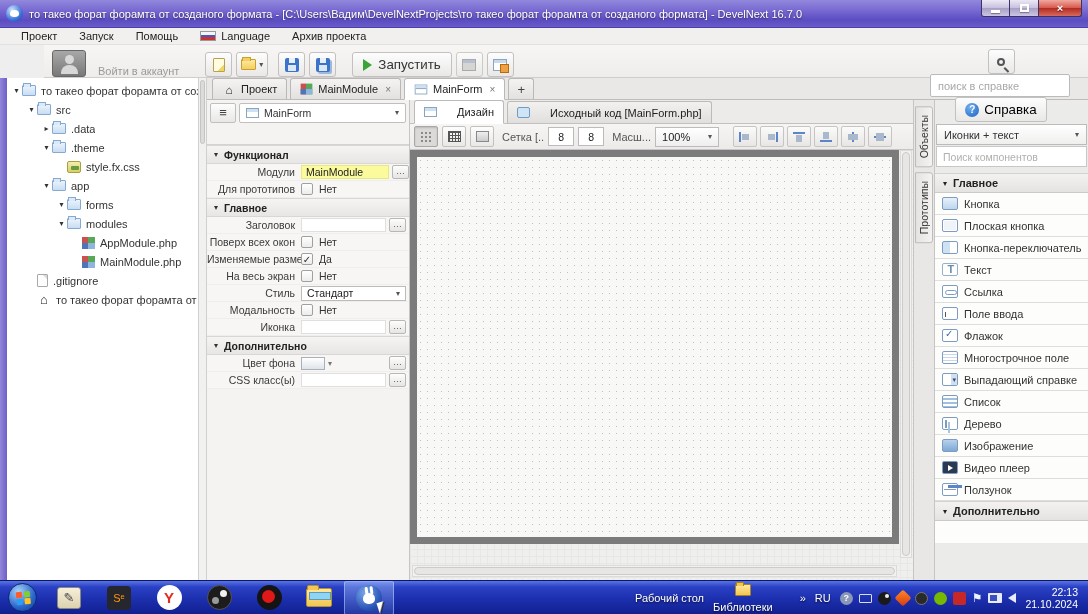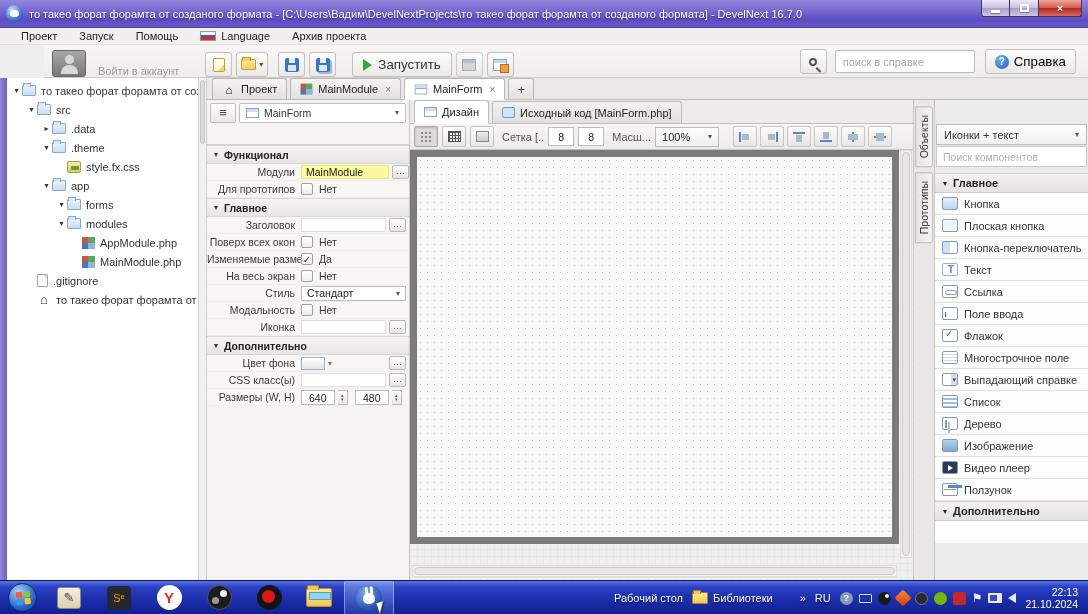--- a/index.html
+++ b/index.html
@@ -44,21 +44,21 @@
   .ic-save::before { content:""; position:absolute; left:4px; top:0; width:6px; height:5px; background:#e8f0fa; }
   .ic-save::after { content:""; position:absolute; left:3px; top:7px; width:8px; height:6px; background:#dce8f6; }
   .ic-saveall { box-shadow:2px 2px 0 #9cb8dc; }
   .ic-play { width:0; height:0; border-left:9px solid #39a539; border-top:6px solid transparent; border-bottom:6px solid transparent; margin-right:6px; }
   .ic-window { width:14px; height:12px; background:#cfcfcf; border:1px solid #999; }
   .ic-window::before { content:""; display:block; height:3px; background:#aab4c8; }
   .ic-formadd { width:14px; height:12px; background:#fff; border:1px solid #8aa5c0; position:relative; }
   .ic-formadd::before { content:""; display:block; height:3px; background:#c8d9ec; }
   .ic-formadd::after { content:""; position:absolute; right:-3px; bottom:-3px; width:7px; height:7px; background:#f0a040; border:1px solid #b86a10; }
   .run-label { color:#333; }
-  .toolbar-right { position:absolute; right:8px; top:4px; display:flex; align-items:center; }
+  .toolbar-right { position:absolute; right:8px; top:4px; display:flex; align-items:center;flex-direction:column; }
   .ic-magnifier { width:8px; height:8px; border:2px solid #555; border-radius:50%; position:relative; }
   .ic-magnifier::after { content:""; position:absolute; left:6px; top:7px; width:6px; height:2px; background:#555; transform:rotate(45deg); transform-origin:0 0; }
   .search-input { width:140px; height:23px; border:1px solid #bbb; border-radius:2px; padding:0 7px; font-size:11px; color:#333; background:#fff; margin:0 10px 0 4px; font-family:inherit; }
   .search-input::placeholder { color:#a8a8a8; }
   .ic-question { width:14px; height:14px; border-radius:50%; background:radial-gradient(circle at 35% 30%,#6db0f0,#1f62c0); color:#fff; font-size:10px; font-weight:bold; display:flex; align-items:center; justify-content:center; margin-right:5px; }
 
   
   .main { height:502px; display:flex; background:#f0efee; }
   .win-edge { width:7px; background:linear-gradient(90deg,#9387d8,#6c5ec8); }
 
@@ -120,21 +120,21 @@
   .pswatch { width:24px; height:13px; border:1px solid #a8b0bc; background:linear-gradient(180deg,#ffffff,#dfe4ea); }
   .pswarrow { font-size:8px; color:#777; }
   .pspacer { flex:1; }
   .pnum { width:42px; height:15px; border:1px solid #bcbbba; background:#fff; text-align:center; line-height:14px; color:#222; }
   .pspin { width:13px; height:15px; border:1px solid #bcbbba; border-left:none; background:linear-gradient(180deg,#fdfdfd,#e8e7e6); display:flex; flex-direction:column; align-items:center; justify-content:center; font-size:5px; line-height:4px; color:#555; margin-right:4px; }
   .insp-rest { flex:1; background:#f4f3f2; }
 
   
   .editor { width:503px; display:flex; flex-direction:column; background:#efefee; }
   .design-tabs { height:24px; background:#ecebea; border-bottom:1px solid #c2c1c0; display:flex; align-items:flex-end; padding-left:4px; }
-  .dtab { height:22px; display:flex; align-items:center; gap:5px; padding:0 9px; border:1px solid #bcbbba; border-bottom:none; border-radius:3px 3px 0 0; background:linear-gradient(180deg,#f2f1f0,#e0dfde); margin-right:3px; color:#222; }
+  .dtab { height:22px; display:flex; align-items:center; gap:20px; padding:0 9px; border:1px solid #bcbbba; border-bottom:none; border-radius:3px 3px 0 0; background:linear-gradient(180deg,#f2f1f0,#e0dfde); margin-right:3px; color:#222; }
   .dtab.active { background:#fff; height:24px; margin-bottom:-1px; border-bottom:1px solid #fff; }
   .dti-form { width:13px; height:10px; background:#fff; border:1px solid #8aa5c0; }
   .dti-form::before { content:""; display:block; height:3px; background:#cfe0f2; }
   .dti-php { width:13px; height:11px; background:#cfe4f4; border:1px solid #6f9cc4; border-radius:2px; }
   .design-toolbar { height:26px; background:linear-gradient(180deg,#f6f5f4,#ecebea); border-bottom:1px solid #c6c5c4; display:flex; align-items:center; padding:0 4px; gap:4px; }
   .gbtn { width:24px; height:21px; border:1px solid #c2c1c0; border-radius:2px; background:linear-gradient(180deg,#fdfdfd,#e9e8e7); display:flex; align-items:center; justify-content:center; }
   .gbtn.pressed { background:#dbdad9; border-color:#a8a7a6; box-shadow:inset 0 1px 2px rgba(0,0,0,.15); }
   .gi { width:13px; height:11px; }
   .gi-grid-dots { background-image:radial-gradient(#8a8a8a 1px,transparent 1px); background-size:4px 4px; }
   .gi-grid-lines { background-image:linear-gradient(#555 1px,transparent 1px),linear-gradient(90deg,#555 1px,transparent 1px); background-size:3px 3px; border:1px solid #555; }
@@ -213,21 +213,21 @@
   .ticon-record::after { content:""; position:absolute; left:5px; top:5px; width:13px; height:13px; background:#e01818; border-radius:50%; }
   .ticon-explorer { width:26px; height:19px; background:linear-gradient(180deg,#ffe9a0,#f2c650); border:1px solid #b8922a; border-radius:2px; position:relative; }
   .ticon-explorer::before { content:""; position:absolute; left:0; top:-4px; width:10px; height:4px; background:#f2c650; border:1px solid #b8922a; border-bottom:none; border-radius:2px 2px 0 0; }
   .ticon-explorer::after { content:""; position:absolute; left:2px; top:3px; width:20px; height:6px; background:#8fd4f0; border:1px solid #5a9cc0; }
   .ticon-develnext { width:26px; height:26px; border-radius:50%; background:radial-gradient(circle at 35% 30%,#7aa8e8,#2a55b8 65%,#17357e); position:relative; }
   .ticon-develnext::before { content:""; position:absolute; left:7px; top:8px; width:12px; height:11px; background:#fff; border-radius:50% 50% 45% 45%; }
   .ticon-develnext::after { content:""; position:absolute; left:9px; top:2px; width:3px; height:8px; background:#fff; border-radius:2px; box-shadow:5px 0 0 #fff; transform:rotate(-8deg); }
   .cursor-arrow { position:absolute; right:8px; bottom:1px; width:0; height:0; border-left:7px solid #fff; border-bottom:11px solid transparent; transform:rotate(-18deg); filter:drop-shadow(1px 1px 0 #222); }
   .tb-right { position:absolute; right:4px; top:0; height:34px; display:flex; align-items:center; gap:9px; color:#fff; }
   .tb-text { text-shadow:0 1px 2px rgba(0,0,0,.7); white-space:nowrap; }
-  .lib-group { display:flex; align-items:center; gap:5px; }
+  .lib-group { display:flex; align-items:center; gap:5px;flex-direction:column; }
   .lib-folder { width:16px; height:12px; background:linear-gradient(180deg,#ffe9a0,#f2c650); border:1px solid #a8822a; border-radius:1px; position:relative; }
   .lib-folder::before { content:""; position:absolute; left:0; top:-3px; width:6px; height:3px; background:#f2c650; border:1px solid #a8822a; border-bottom:none; }
   .tray { display:flex; align-items:center; gap:6px; }
   .tri { display:inline-flex; align-items:center; justify-content:center; }
   .tri-help { width:13px; height:13px; border-radius:50%; background:#8a97b8; color:#fff; font-size:9px; font-weight:bold; }
   .tri-punto { width:13px; height:9px; border:1px solid #d8def0; background:transparent; border-radius:1px; }
   .tri-obs-tray { width:13px; height:13px; background:#1a1a1a; border-radius:50%; position:relative; }
   .tri-obs-tray::after { content:""; position:absolute; left:7px; top:2px; width:4px; height:4px; background:#eee; border-radius:50%; }
   .tri-amd { width:12px; height:12px; background:linear-gradient(135deg,#ff8a2a,#d43a10); transform:rotate(45deg); border-radius:2px; }
   .tri-disc { width:13px; height:13px; background:#2a2a2a; border:1px solid #777; border-radius:50%; }
@@ -512,35 +512,20 @@
                   <span class="pswarrow">▾</span>
                   <span class="pspacer"></span>
                   <span class="pbtn">…</span>
                 </div>
               </div>
               <div class="prow">
                 <span class="plabel">CSS класс(ы)</span>
                 <div class="pctrl">
                   <div class="pfield"></div>
                   <span class="pbtn">…</span>
-                </div>
-              </div>
-              <div class="prow">
-                <span class="plabel">Размеры (W, H)</span>
-                <div class="pctrl">
-                  <span class="pnum">640</span>
-                  <span class="pspin">
-                    <span>▴</span>
-                    <span>▾</span>
-                  </span>
-                  <span class="pnum">480</span>
-                  <span class="pspin">
-                    <span>▴</span>
-                    <span>▾</span>
-                  </span>
                 </div>
               </div>
             </div>
           <div class="insp-rest"></div>
         </div>
 
         <div class="editor">
           <div class="design-tabs" id="design-tabs">
               <div class="dtab active">
                 <span class="dti-form"></span>

